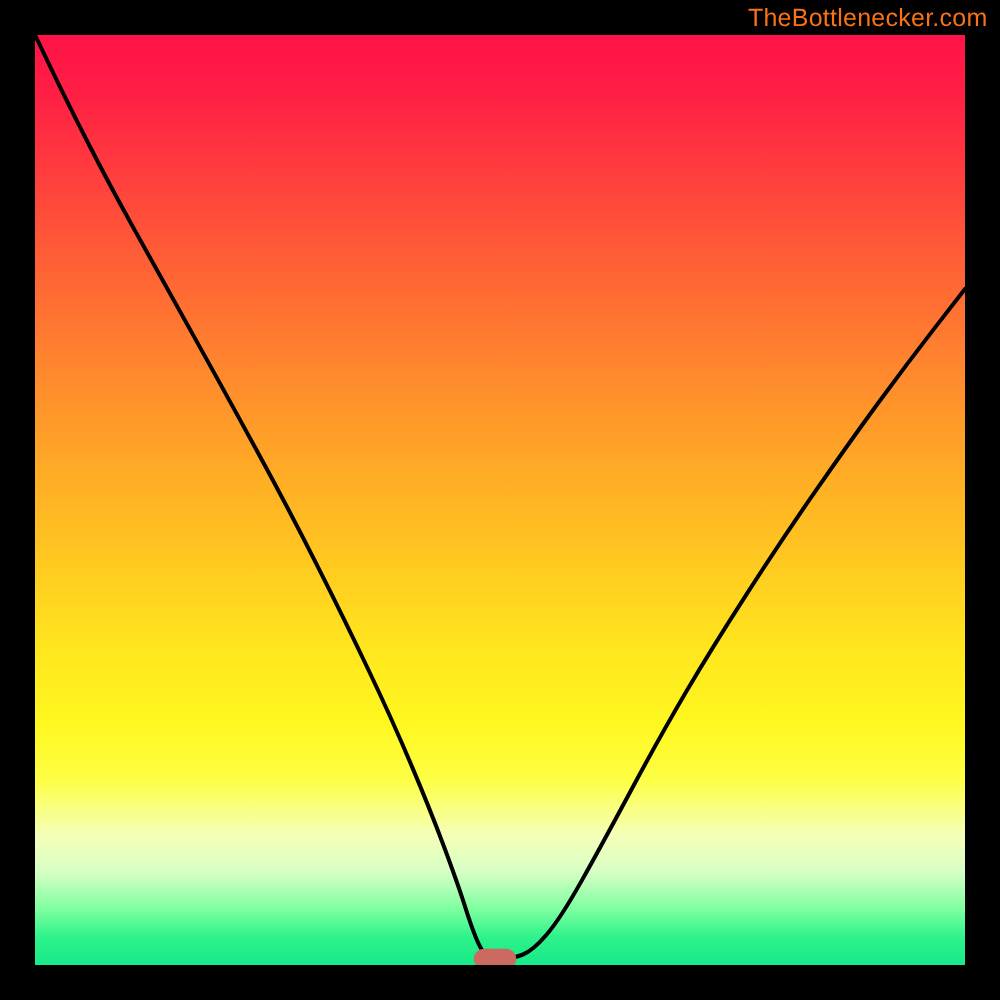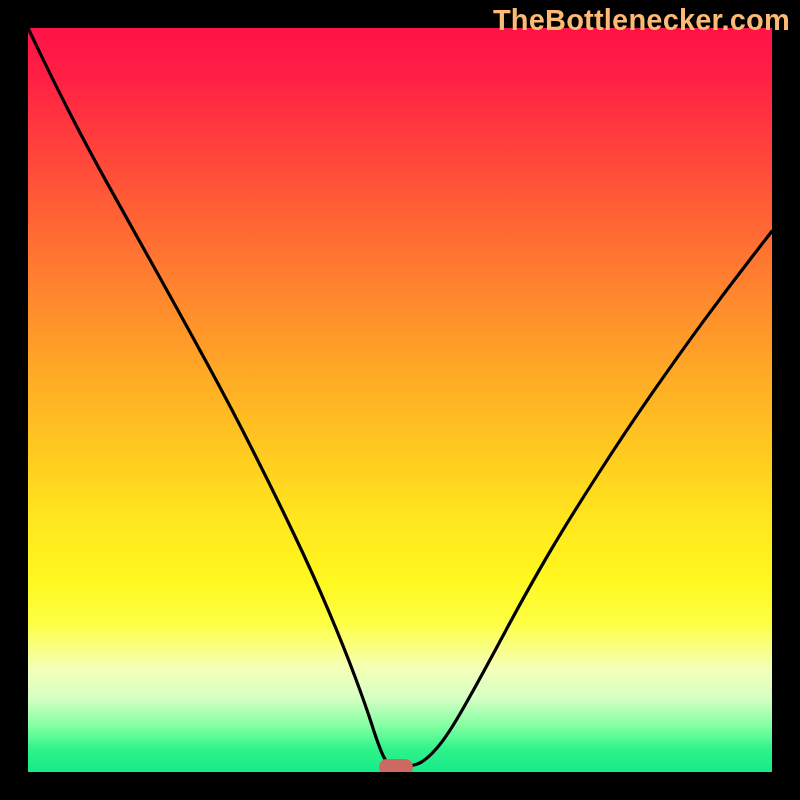--- a/index.html
+++ b/index.html
@@ -14,23 +14,23 @@
   .frame {
     position: relative;
     width: 800px;
     height: 800px;
     background: #000;
   }
   .attribution {
     position: absolute;
     top: 4px;
     right: 10px;
-    color: #fdba74;
-    font-size: 29px;
-    font-weight: 700;
+    color: #f97316;
+    font-size: 20px;
+    font-weight: 400;
     letter-spacing: 0.2px;
     z-index: 5;
   }
   .plot-area {
     position: absolute;
     left: 28px;
     top: 28px;
     width: 744px;
     height: 744px;
     overflow: hidden;

